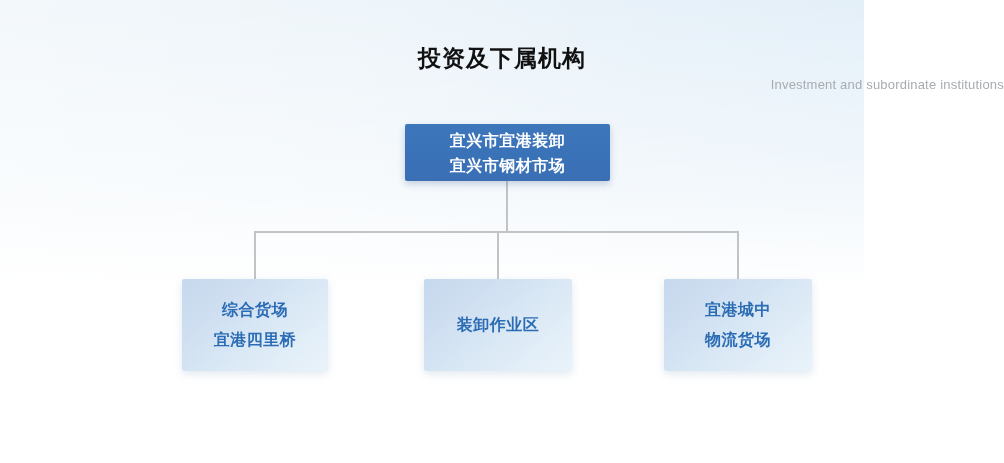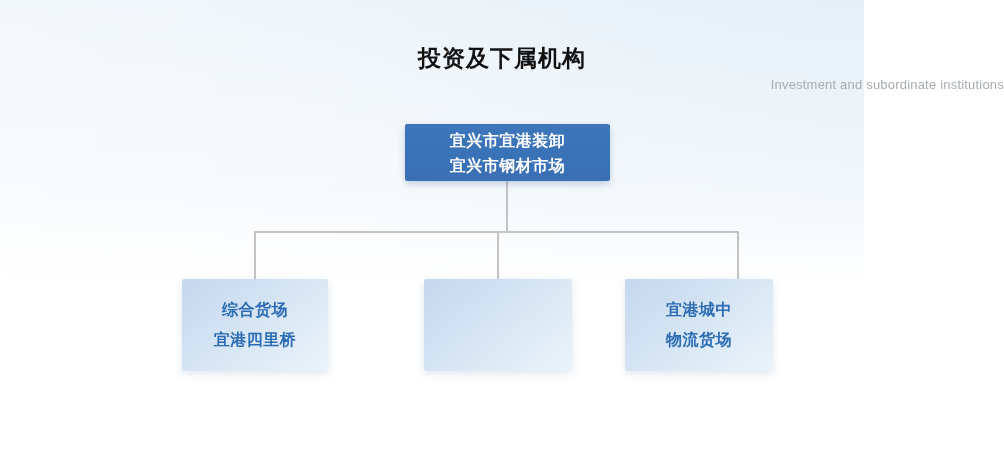--- a/index.html
+++ b/index.html
@@ -115,21 +115,21 @@
   }
   .node-child .node-line {
     color: #2b6cb5;
     font-size: 16px;
     font-weight: bold;
     line-height: 30px;
     letter-spacing: 0.5px;
   }
   #node-child-0 { left: 182px; top: 279px; width: 146px; }
   #node-child-1 { left: 424px; top: 279px; width: 148px; }
-  #node-child-2 { left: 625px; top: 279px; width: 148px; text-align: center; }
+  #node-child-2 { left: 664px; top: 279px; width: 148px; text-align: center; }
 </style>
 </head>
 <body>
 
 <div id="page">
 
   <div class="heading">
     <div class="heading-title">投资及下属机构</div>
     <div class="heading-sub">Investment and subordinate institutions</div>
   </div>
@@ -146,20 +146,21 @@
     <span class="node-line">宜兴市宜港装卸</span>
     <span class="node-line">宜兴市钢材市场</span>
   </div>
 
   <div class="node node-child" id="node-child-0">
     <span class="node-line">综合货场</span>
     <span class="node-line">宜港四里桥</span>
   </div>
 
   <div class="node node-child" id="node-child-1">
+    <span class="node-line">装卸作业区</span>
   </div>
 
   <div class="node node-child" id="node-child-2">
     <span class="node-line">宜港城中</span>
     <span class="node-line">物流货场</span>
   </div>
 
 </div>
 
 </body></html>

